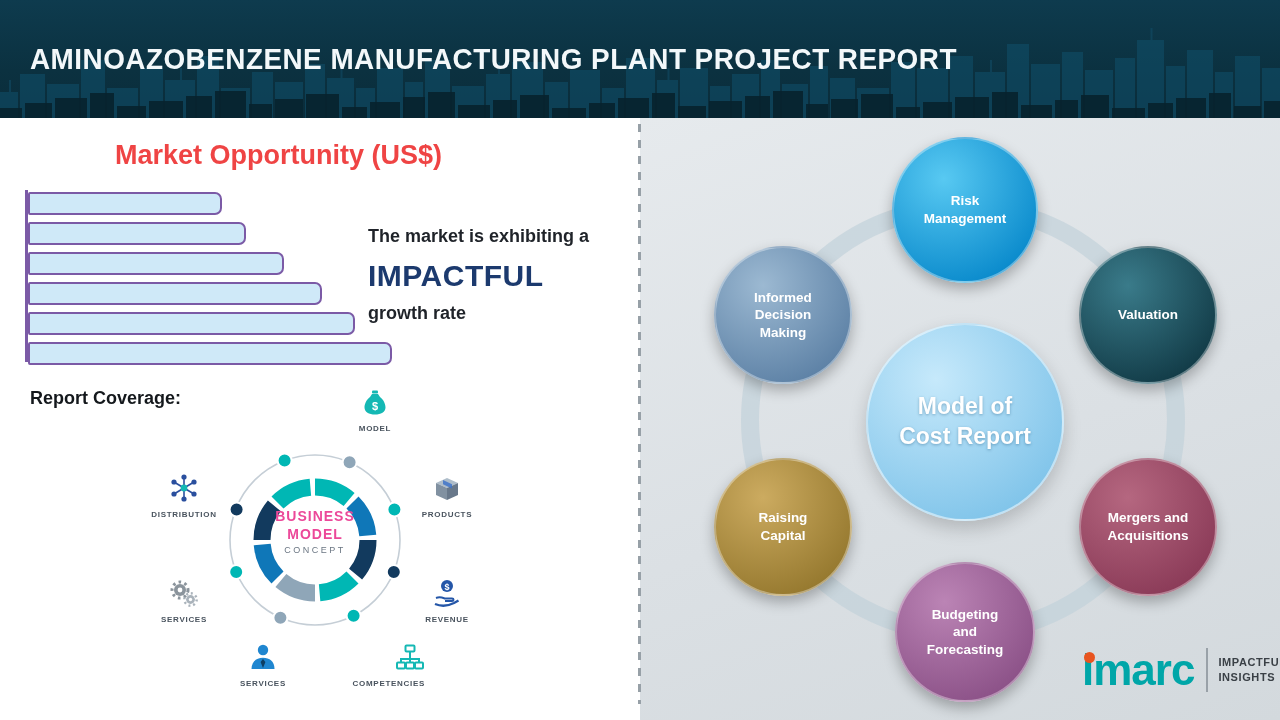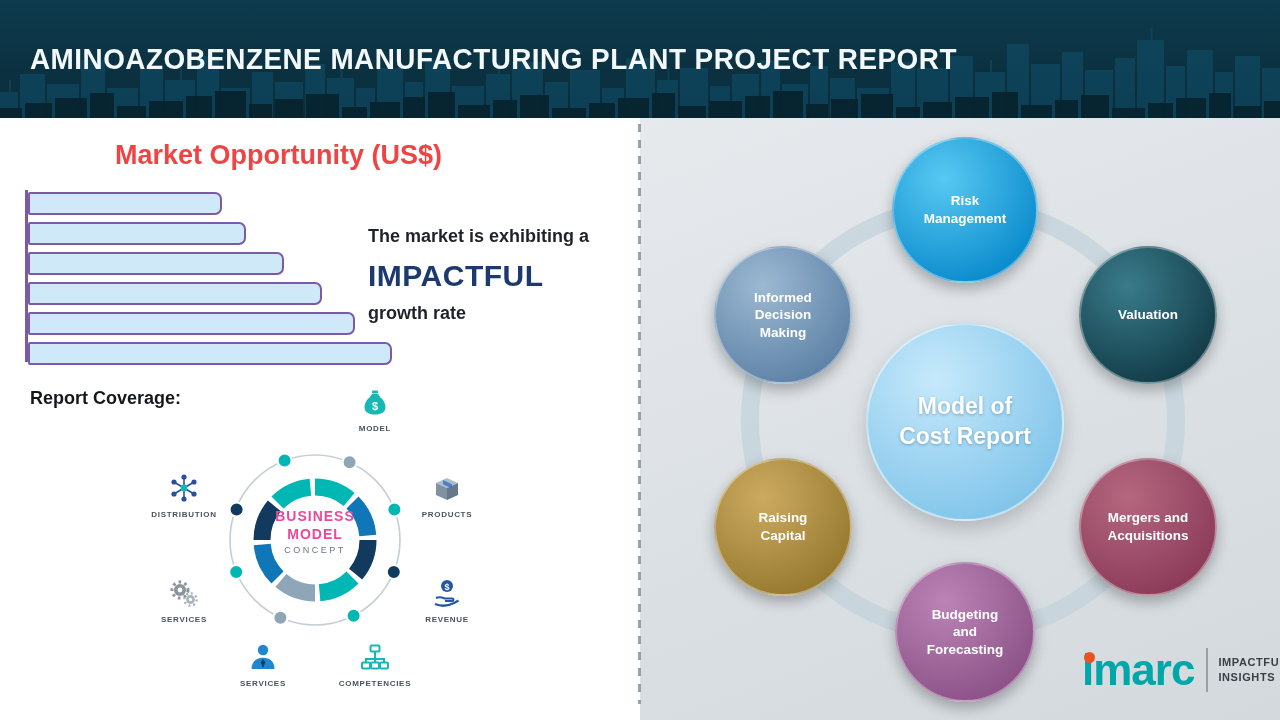--- a/index.html
+++ b/index.html
@@ -294,21 +294,21 @@
     <div class="bm-item" style="left:63px;top:260px;">
       <svg width="30" height="30" viewBox="0 0 30 30">
         <circle cx="15" cy="8" r="5.2" fill="#1f86d0"></circle>
         <path d="M3.5,27 C3.5,19.5 8.5,15.8 15,15.8 C21.5,15.8 26.5,19.5 26.5,27 Z" fill="#1f86d0"></path>
         <polygon points="15,17 12.6,20 15,26 17.4,20" fill="#0d3e63"></polygon>
       </svg>
       <div class="bm-label">SERVICES</div>
     </div>
 
     
-    <div class="bm-item" style="left:175px;top:260px;">
+    <div class="bm-item" style="left:175px;top:260px;text-align:right;">
       <svg width="30" height="30" viewBox="0 0 30 30">
         <g fill="none" stroke="#14b8b4" stroke-width="2">
           <rect x="10.5" y="3.5" width="9" height="6" rx="1"></rect>
           <rect x="2" y="20.5" width="8" height="6" rx="1"></rect>
           <rect x="11" y="20.5" width="8" height="6" rx="1"></rect>
           <rect x="20" y="20.5" width="8" height="6" rx="1"></rect>
           <path d="M15,9.5 V14.5 M6,20.5 V17 H24 V20.5 M15,14.5 V20.5"></path>
         </g>
       </svg>
       <div class="bm-label">COMPETENCIES</div>

